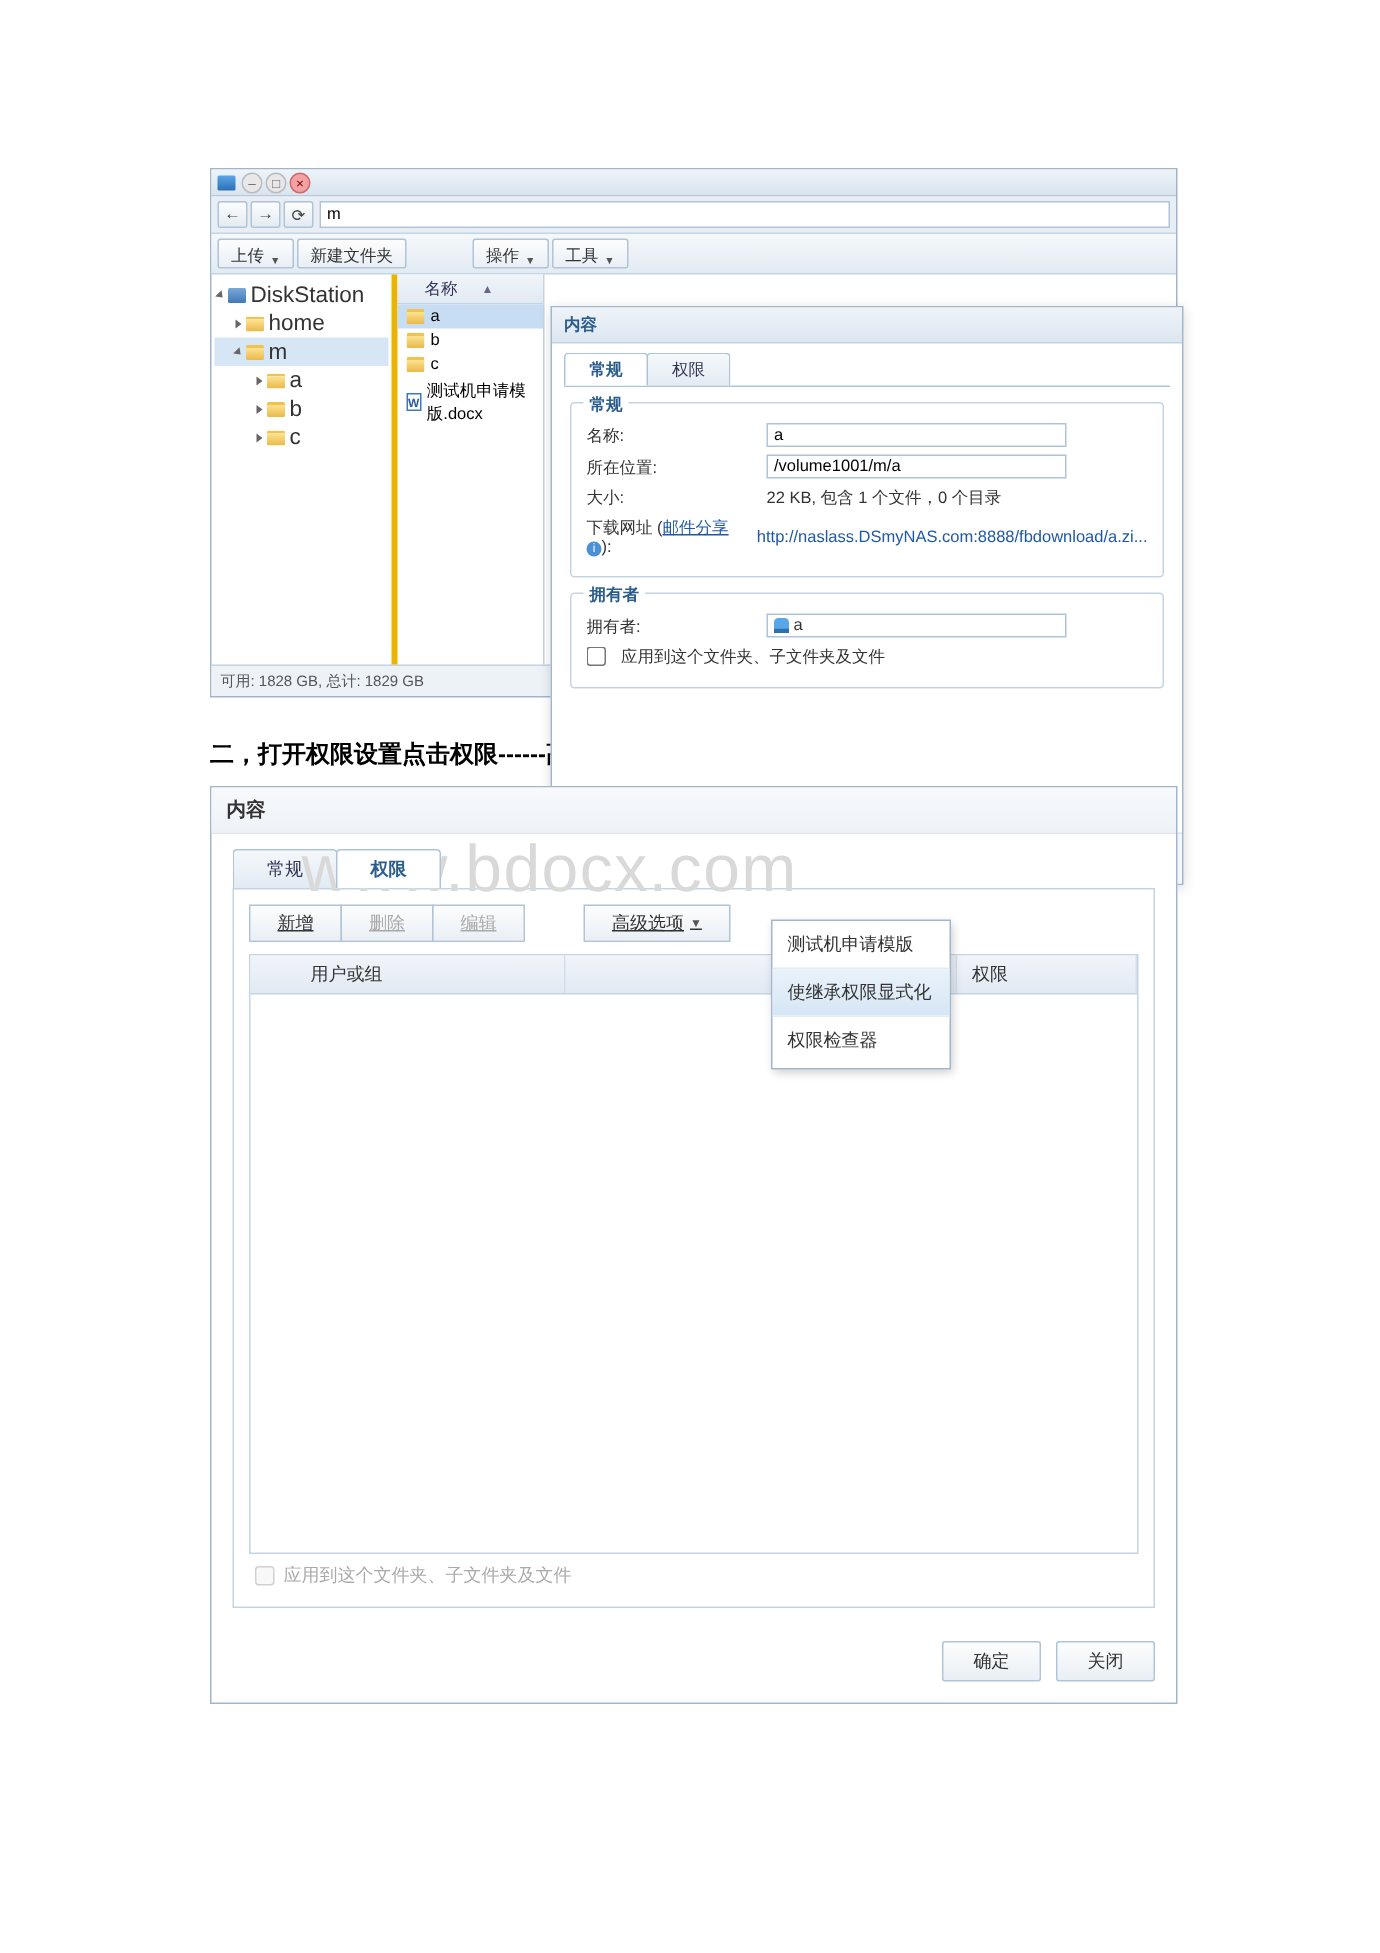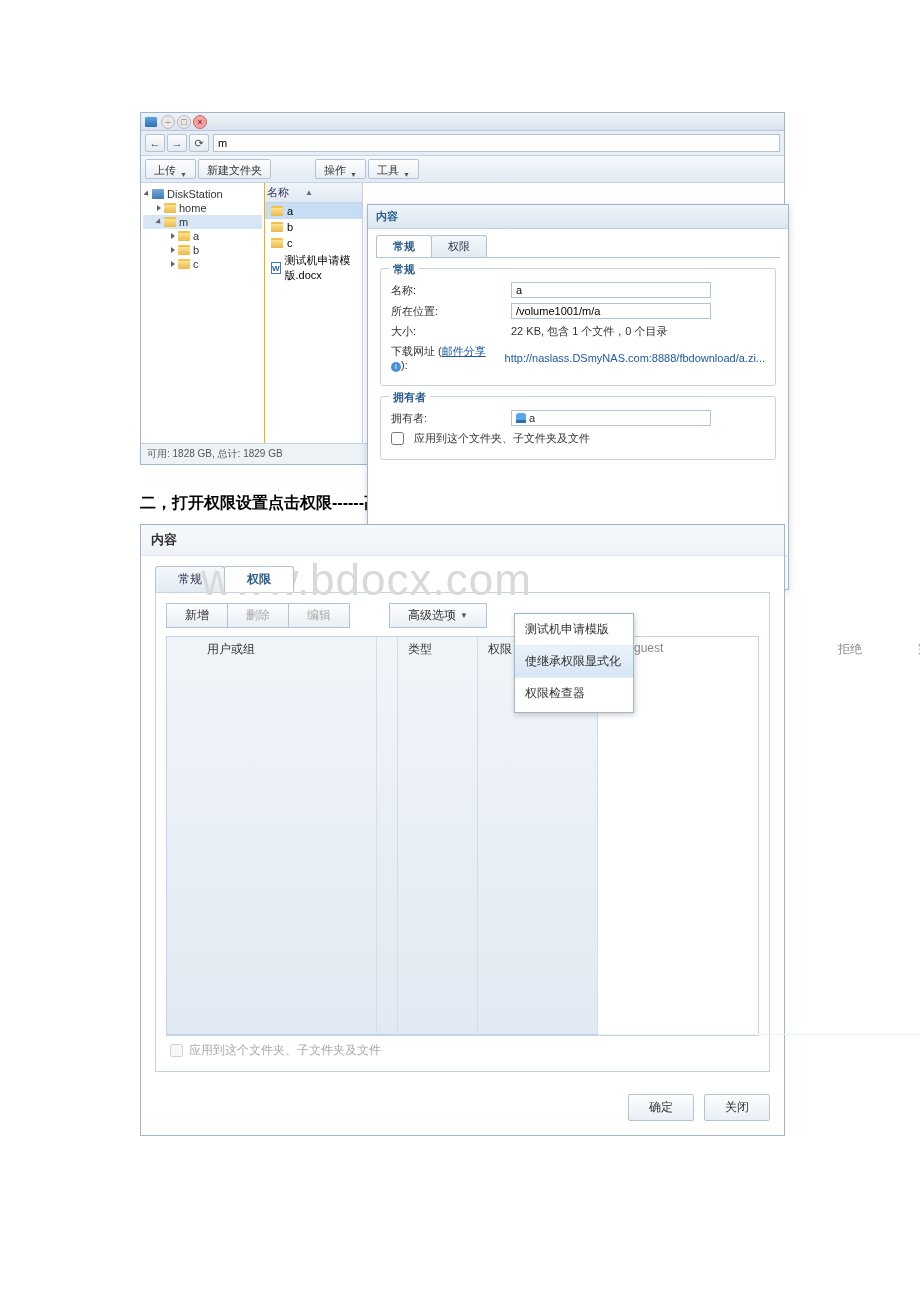--- a/index.html
+++ b/index.html
@@ -17,30 +17,30 @@
   
   .fs-toolbar { display: flex; align-items: center; gap: 2px; padding: 3px 4px; border-bottom: 1px solid #c5d4e2; background: #e9eef5; position: relative; }
   .navbtn { width: 20px; height: 18px; border: 1px solid #b0c4d8; background: linear-gradient(#fdfdfd,#e2ebf3); border-radius: 2px; display: inline-flex; align-items: center; justify-content: center; font-size: 11px; color: #444; }
   .path-input { flex: 1; height: 18px; border: 1px solid #b0c4d8; background: #fff; padding: 0 4px; font-size: 11px; margin-left: 2px; }
   
   .fs-toolbar2 { display: flex; align-items: center; gap: 2px; padding: 3px 4px; border-bottom: 1px solid #c5d4e2; background: linear-gradient(#f5f8fb,#e2ebf3); }
   .tbtn { height: 20px; padding: 0 8px; border: 1px solid #b0c4d8; background: linear-gradient(#fdfdfd,#e9eff5); border-radius: 2px; font-size: 11px; color: #333; display: inline-flex; align-items: flex-end; gap: 4px; }
   .tbtn .car { font-size: 7px; color: #555; }
   
   .fs-body { display: flex; height: 260px; position: relative; }
-  .fs-tree { width: 124px; border-right: 1px solid #eab308; padding: 4px 2px; font-size: 11px; color: #333; }
+  .fs-tree { width: 124px; border-right: 4px solid #eab308; padding: 4px 2px; font-size: 15px; color: #333; }
   .tree-row { display: flex; align-items: center; gap: 3px; padding: 1px 2px; white-space: nowrap; }
   .tree-row.sel { background: #d6e6f5; }
   .tri { display:inline-block; width:0;height:0;border-top:3px solid transparent;border-bottom:3px solid transparent;border-left:4px solid #666; }
   .tri.open { transform: rotate(45deg); }
   .ficon { width: 12px; height: 10px; background: linear-gradient(#fde293,#e9b949); border-radius: 1px; border-top: 2px solid #f0c34d; }
   .dicon { width: 12px; height: 10px; background: linear-gradient(#7aa8d8,#3f79b5); border-radius: 1px; }
   
   .fs-list { flex: 0 0 98px; border-right: 1px solid #c5d4e2; display: flex; flex-direction: column; }
-  .list-hdr { background: linear-gradient(#f1f5fa,#e1e9f2); border-bottom: 1px solid #c5d4e2; padding: 2px 2px; font-size: 11px; color: #335; display:flex; align-items:center; gap:16px; }
+  .list-hdr { background: linear-gradient(#f1f5fa,#e1e9f2); border-bottom: 1px solid #c5d4e2; padding: 2px 18px; font-size: 11px; color: #335; display:flex; align-items:center; gap:16px; }
   .list-hdr .sort { font-size:8px; color:#668; }
   .list-row { display: flex; align-items: center; gap: 4px; padding: 2px 6px; font-size: 11px; }
   .list-row.sel { background: #c7ddf3; }
   .wicon { width: 12px; height: 12px; background: #fff; border: 1px solid #3a7ac5; color:#2a5c9e; font-size:8px; font-weight:bold; display:inline-flex; align-items:center; justify-content:center; }
   
   .fs-status { border-top: 1px solid #c5d4e2; background: #edf2f7; padding: 3px 6px; font-size: 10px; color: #555; display:flex; justify-content:space-between; align-items:center; }
   .pager { display:flex; align-items:center; gap:3px; }
   .pgbtn { width:14px;height:14px;border:1px solid #b0c4d8;background:linear-gradient(#fdfdfd,#e2ebf3);border-radius:2px;display:inline-flex;align-items:center;justify-content:center;font-size:9px;color:#555; }
   .pginput { width:20px;height:14px;border:1px solid #b0c4d8;text-align:center;font-size:10px; }
   
@@ -68,24 +68,24 @@
   .sec-heading { margin: 28px 135px 10px 140px; font-size: 16px; color: #000; font-weight: bold; }
   
   
   .perm-window { margin: 6px 135px 60px 140px; border: 1px solid #9fb6cc; background: #fff; font-size: 12px; position: relative; }
   .perm-title { padding: 6px 10px; font-size: 13px; color: #333; font-weight: bold; border-bottom: 1px solid #dfe6ed; background: linear-gradient(#f7f9fc,#eef2f7); }
   .perm-tabs { display:flex; padding: 10px 14px 0 14px; }
   .ptab2 { padding: 4px 22px; font-size:12px; border:1px solid #b0c4d8; background:linear-gradient(#f5f8fb,#e2ebf3); border-bottom:none; border-radius:3px 3px 0 0; color:#335; margin-right:-1px; }
   .ptab2.active { background:#fff; font-weight:bold; color:#2a5c8d; position:relative; z-index:2; }
   .perm-body { border:1px solid #c5d4e2; margin: 0 14px 12px 14px; padding: 10px; min-height: 480px; display:flex; flex-direction:column; }
   .perm-actbar { display:flex; align-items:center; gap:0; margin-bottom: 8px; }
-  .abtn { padding: 3px 18px; font-size:12px; border:1px solid #b0c4d8; background:linear-gradient(#fdfdfd,#e9eff5); color:#333; display:inline-flex; align-items:center; gap:4px; margin-right:-1px; }
+  .abtn { padding: 3px 18px; font-size:12px; border:1px solid #b0c4d8; background:linear-gradient(#fdfdfd,#e9eff5); color:#333; display:inline-flex; align-items:center; gap:4px; margin-right:-1px;text-decoration:underline; }
   .abtn.disabled { color:#aaa; }
   .abtn .car2 { font-size:8px; color:#555; }
-  .perm-table { border:1px solid #c5d4e2; flex:1; display:flex; flex-direction:row; }
+  .perm-table { border:1px solid #c5d4e2; flex:1; display:flex; flex-direction:column; }
   .pt-hdr { display:flex; background:linear-gradient(#f1f5fa,#e1e9f2); border-bottom:1px solid #c5d4e2; font-size:12px; color:#333; }
   .pt-cell { padding: 4px 10px; border-right:1px solid #d5dee8; }
   .col-u { width: 210px; padding-left: 40px; }
   .col-t { width: 180px; }
   .col-p { flex:1; }
   .pt-row { display:flex; font-size:12px; color:#888; border-bottom:1px solid #eef2f6; }
   .pt-row .pt-cell { border-right:none; }
   .pt-row .uicon { display:inline-block;width:14px;height:14px;margin-right:6px;vertical-align:middle; }
   .usr { background: radial-gradient(circle at 50% 30%, #a8d0f0 40%, #5a9ad0 42%, transparent 43%), #5a9ad0; border-radius:3px; }
   .grp { background: linear-gradient(#d0b070,#b89050); border-radius:3px; }
@@ -278,26 +278,20 @@
             <span class="car2">▼</span>
           </span>
     </div>
     <div class="perm-table">
       <div class="pt-hdr">
         <div class="pt-cell col-u">用户或组</div>
         <div class="pt-cell" style="flex:1"></div>
         <div class="pt-cell col-t" style="width:80px;text-align:left">类型</div>
         <div class="pt-cell col-p" style="flex:0 0 120px">权限</div>
       </div>
-      <div class="pt-row">
-        <div class="pt-cell col-u" style="padding-left:16px"><span class="uicon usr"></span><span>guest</span></div>
-        <div class="pt-cell" style="flex:1"></div>
-        <div class="pt-cell" style="width:80px">拒绝</div>
-        <div class="pt-cell" style="flex:0 0 120px">完全控制</div>
-      </div>
       <div class="pt-empty"></div>
     </div>
     <div class="apply-row">
       <input type="checkbox" disabled="" style="">
       <span>应用到这个文件夹、子文件夹及文件</span>
     </div>
   </div>
   <div class="perm-footer">
     <span class="pbtn2">确定</span>
     <span class="pbtn2">关闭</span>

